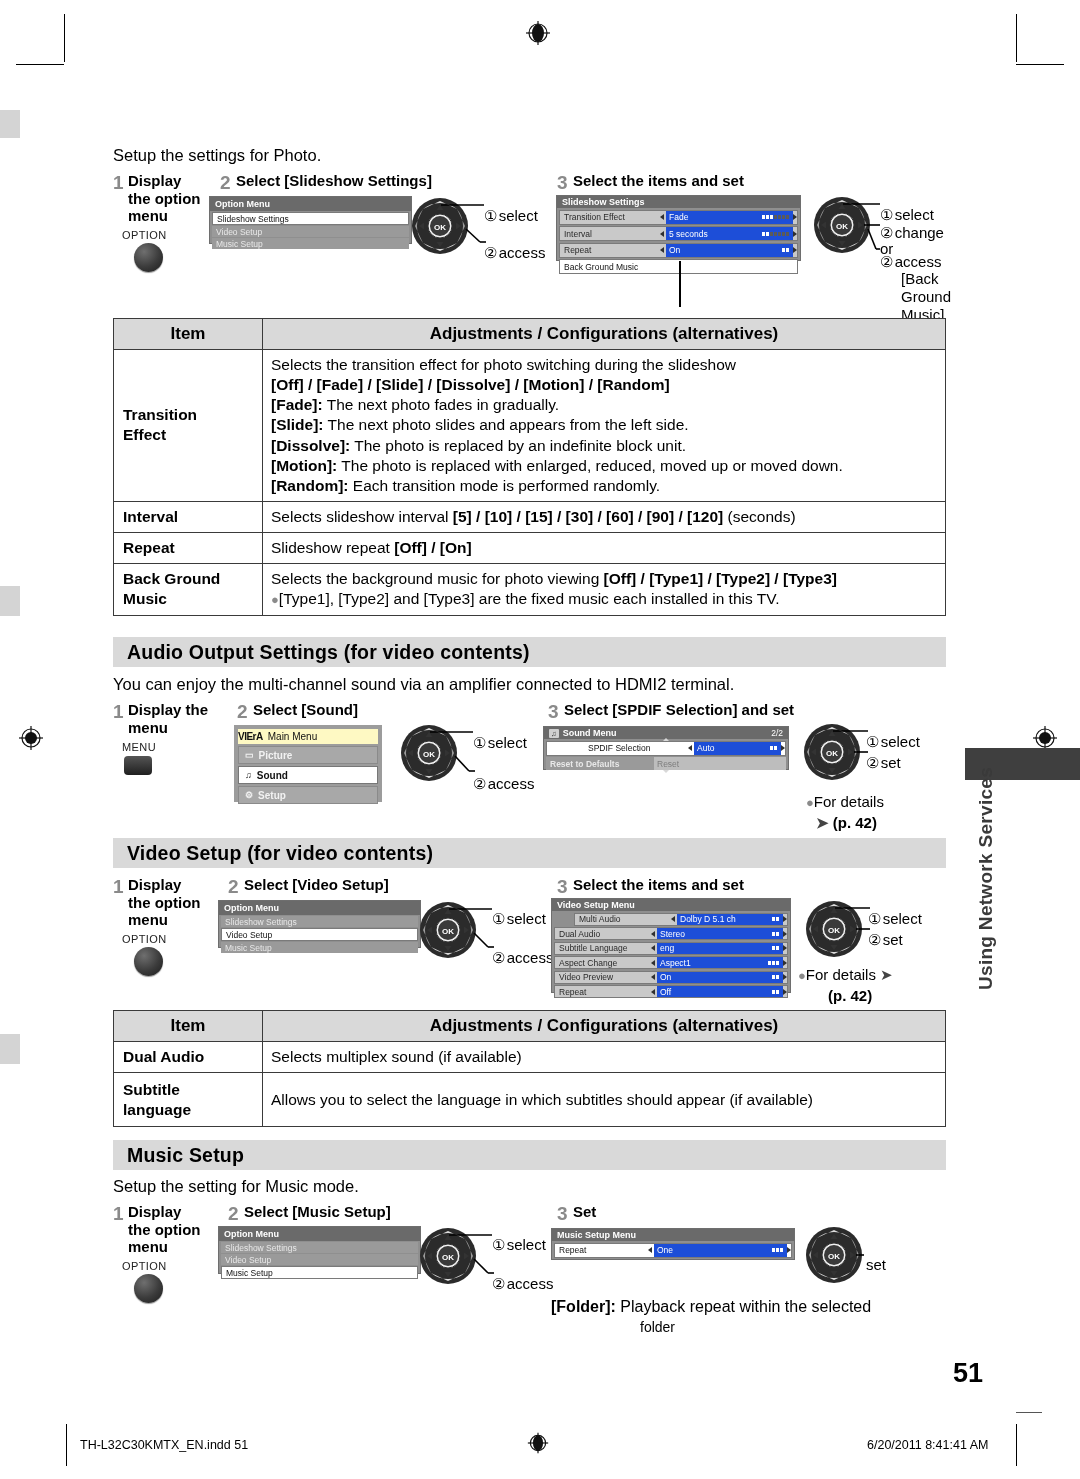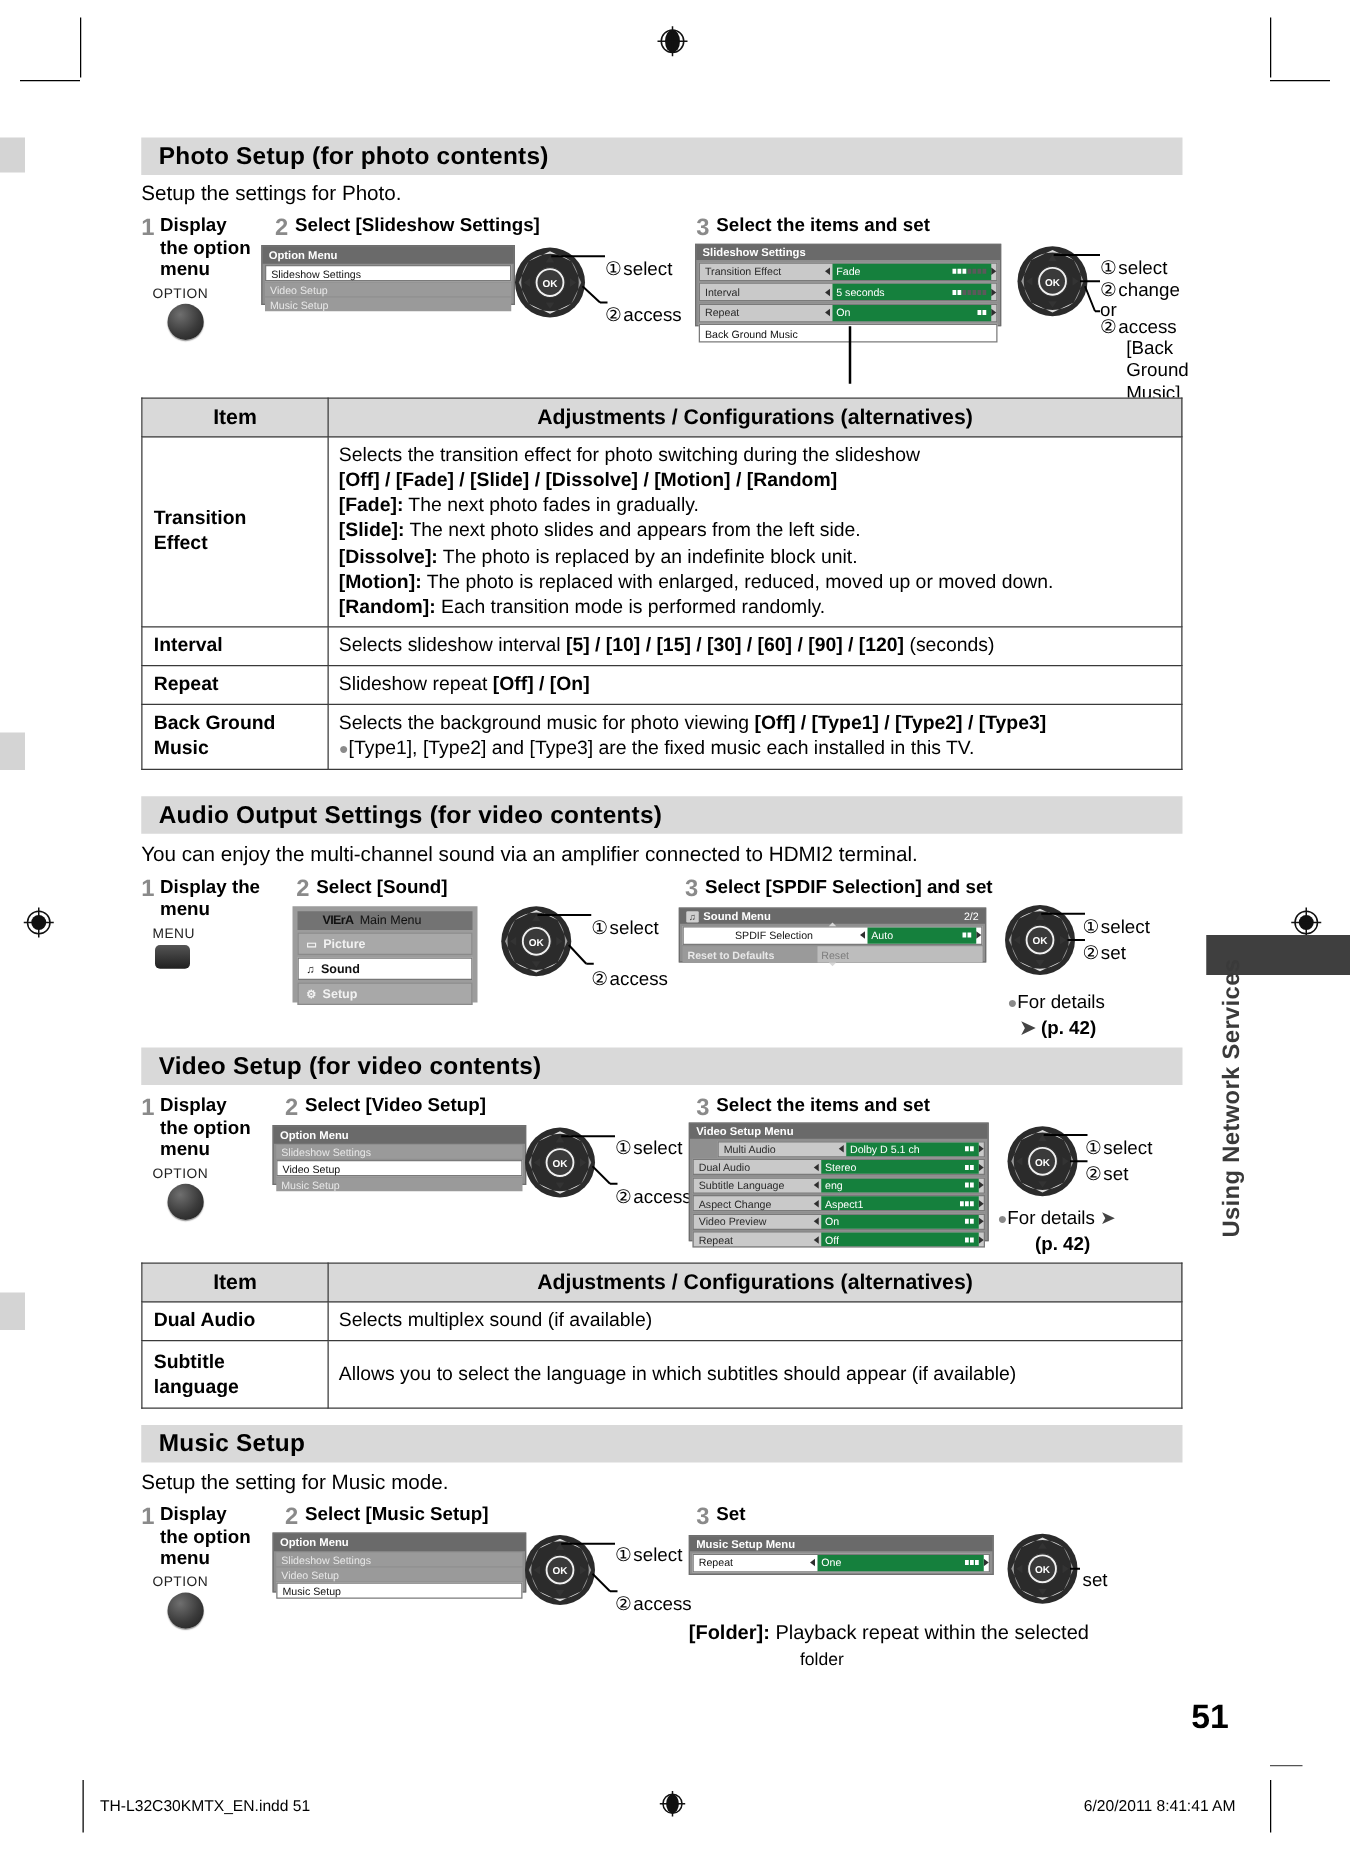--- a/index.html
+++ b/index.html
@@ -63,21 +63,21 @@
   .osd-title .pg{font-weight:normal;font-size:8.5px;}
   .osd-body{padding:2px 3px 3px 3px;display:flex;flex-direction:column;gap:2px;}
   .osd-row{
     display:flex;align-items:stretch;height:13px;
     background:#c9c9c9;color:#2a2a2a;border:1px solid #7a7a7a;
   }
   .osd-row.dim{background:#9a9a9a;color:#e8e8e8;}
   .osd-row.sel{background:#ffffff;color:#111;}
   .osd-row .lab{padding:1px 4px;display:flex;align-items:center;flex:0 0 auto;}
   .osd-row .val{
-    flex:1;background:#15803d;color:#fff;display:flex;align-items:center;
+    flex:1;background:#1d4ed8;color:#fff;display:flex;align-items:center;
     padding:1px 3px;position:relative;margin-left:2px;
   }
   .osd-row .val.plain{background:#bdbdbd;color:#7d7d7d;}
   .arrow-l,.arrow-r{
     width:0;height:0;border-top:3px solid transparent;border-bottom:3px solid transparent;
     align-self:center;flex:0 0 auto;
   }
   .arrow-l{border-right:4px solid #2f2f2f;}
   .arrow-r{border-left:4px solid #2f2f2f;}
   .bar-ind{
@@ -176,23 +176,20 @@
     </svg>
   </div>
 
   <div class="edge-tab" style="left:0;top:110px;width:20px;height:28px;"></div>
   <div class="edge-tab" style="left:0;top:586px;width:20px;height:30px;"></div>
   <div class="edge-tab" style="left:0;top:1034px;width:20px;height:30px;"></div>
 
   <div class="sidetab" style="left:965px;top:748px;width:115px;height:32px;"></div>
   <div class="sidetext" style="left:975px;top:790px;height:200px;">Using Network Services</div>
 
-  <div class="secbar" style="left:113px;top:110px;width:833px;height:30px;">
-    <span>Photo Setup (for photo contents)</span>
-  </div>
   <div class="btext" style="left:113px;top:146px;">Setup the settings for Photo.</div>
 
   <div class="stepnum" style="left:113px;top:172px;">1</div>
   <div class="steplabel" style="left:128px;top:172px;width:92px;white-space:pre-line;">Display
 the option
 menu</div>
   <div class="rbtn-label" style="left:122px;top:229px;">OPTION</div>
   <div class="rbtn-round" style="left:134px;top:243px;width:29px;height:29px;"></div>
 
   <div class="stepnum" style="left:220px;top:172px;">2</div>
@@ -386,21 +383,21 @@
   <div class="stepnum" style="left:113px;top:701px;">1</div>
   <div class="steplabel" style="left:128px;top:701px;width:110px;white-space:pre-line;">Display the
 menu</div>
   <div class="rbtn-label" style="left:122px;top:741px;">MENU</div>
   <div class="rbtn-rect" style="left:124px;top:756px;width:28px;height:19px;"></div>
 
   <div class="stepnum" style="left:237px;top:701px;">2</div>
   <div class="steplabel" style="left:253px;top:701px;white-space:nowrap;">Select [Sound]</div>
 
   <div class="osd" style="left:234px;top:725px;width:148px;height:77px;padding:4px;background:#9c9c9c;border:none;">
-    <div style="display:flex;align-items:center;gap:5px;background:#737373;color:#111;padding:2px 20px;height:15px;box-sizing:border-box;">
+    <div style="display:flex;align-items:center;gap:5px;background:#fef9c3;color:#111;padding:2px 0;height:15px;box-sizing:border-box;">
       <span class="viera">VIErA</span>
       <span style="font-size:10px;">Main Menu</span>
     </div>
     <div style="display:flex;flex-direction:column;gap:2px;margin-top:2px;">
       <div class="mm-row">
         <span class="mm-icon">▭</span>
         <span>Picture</span>
       </div>
       <div class="mm-row sel">
         <span class="mm-icon">♫</span>

